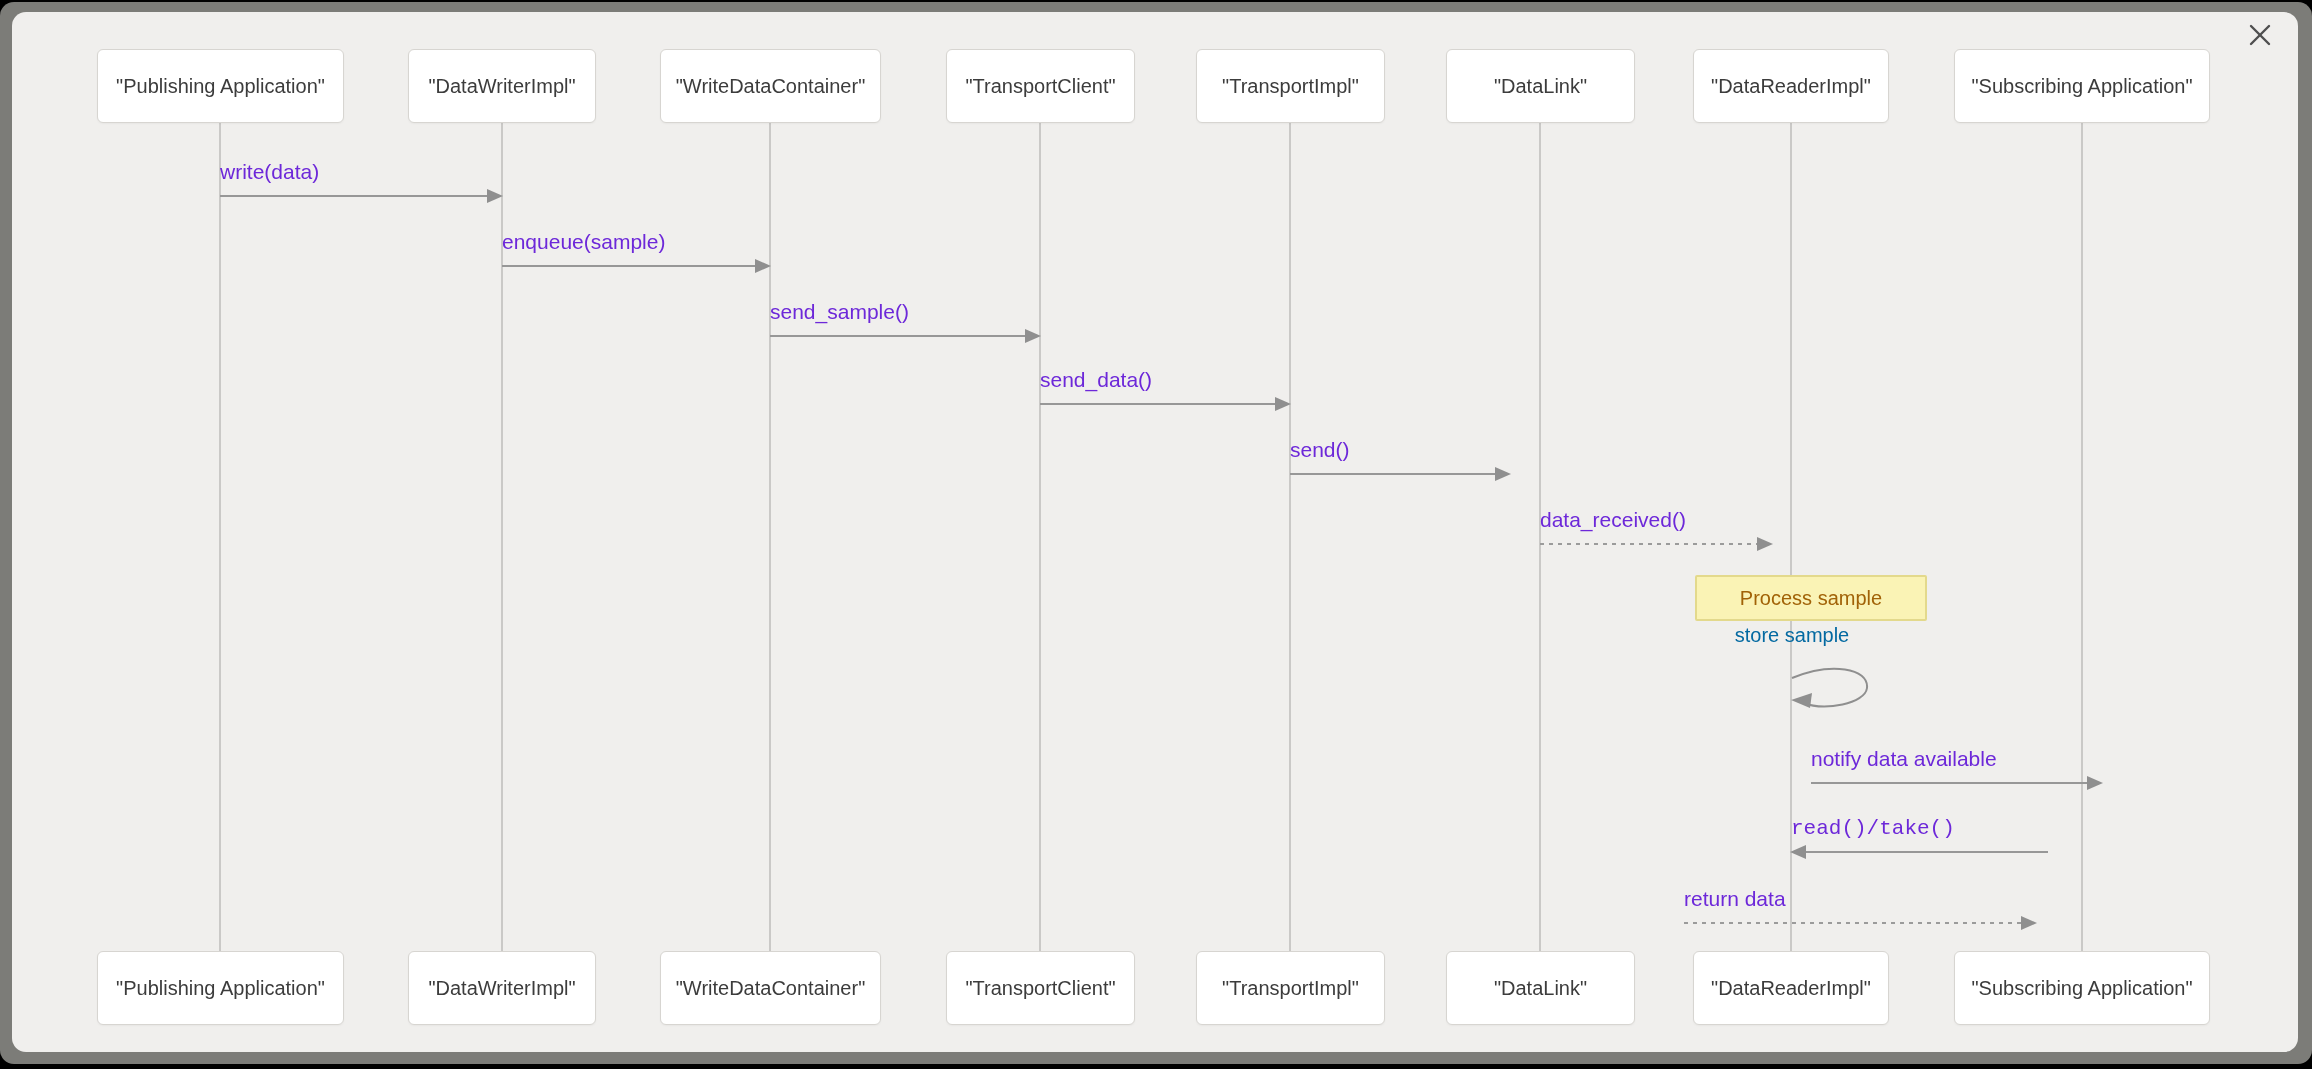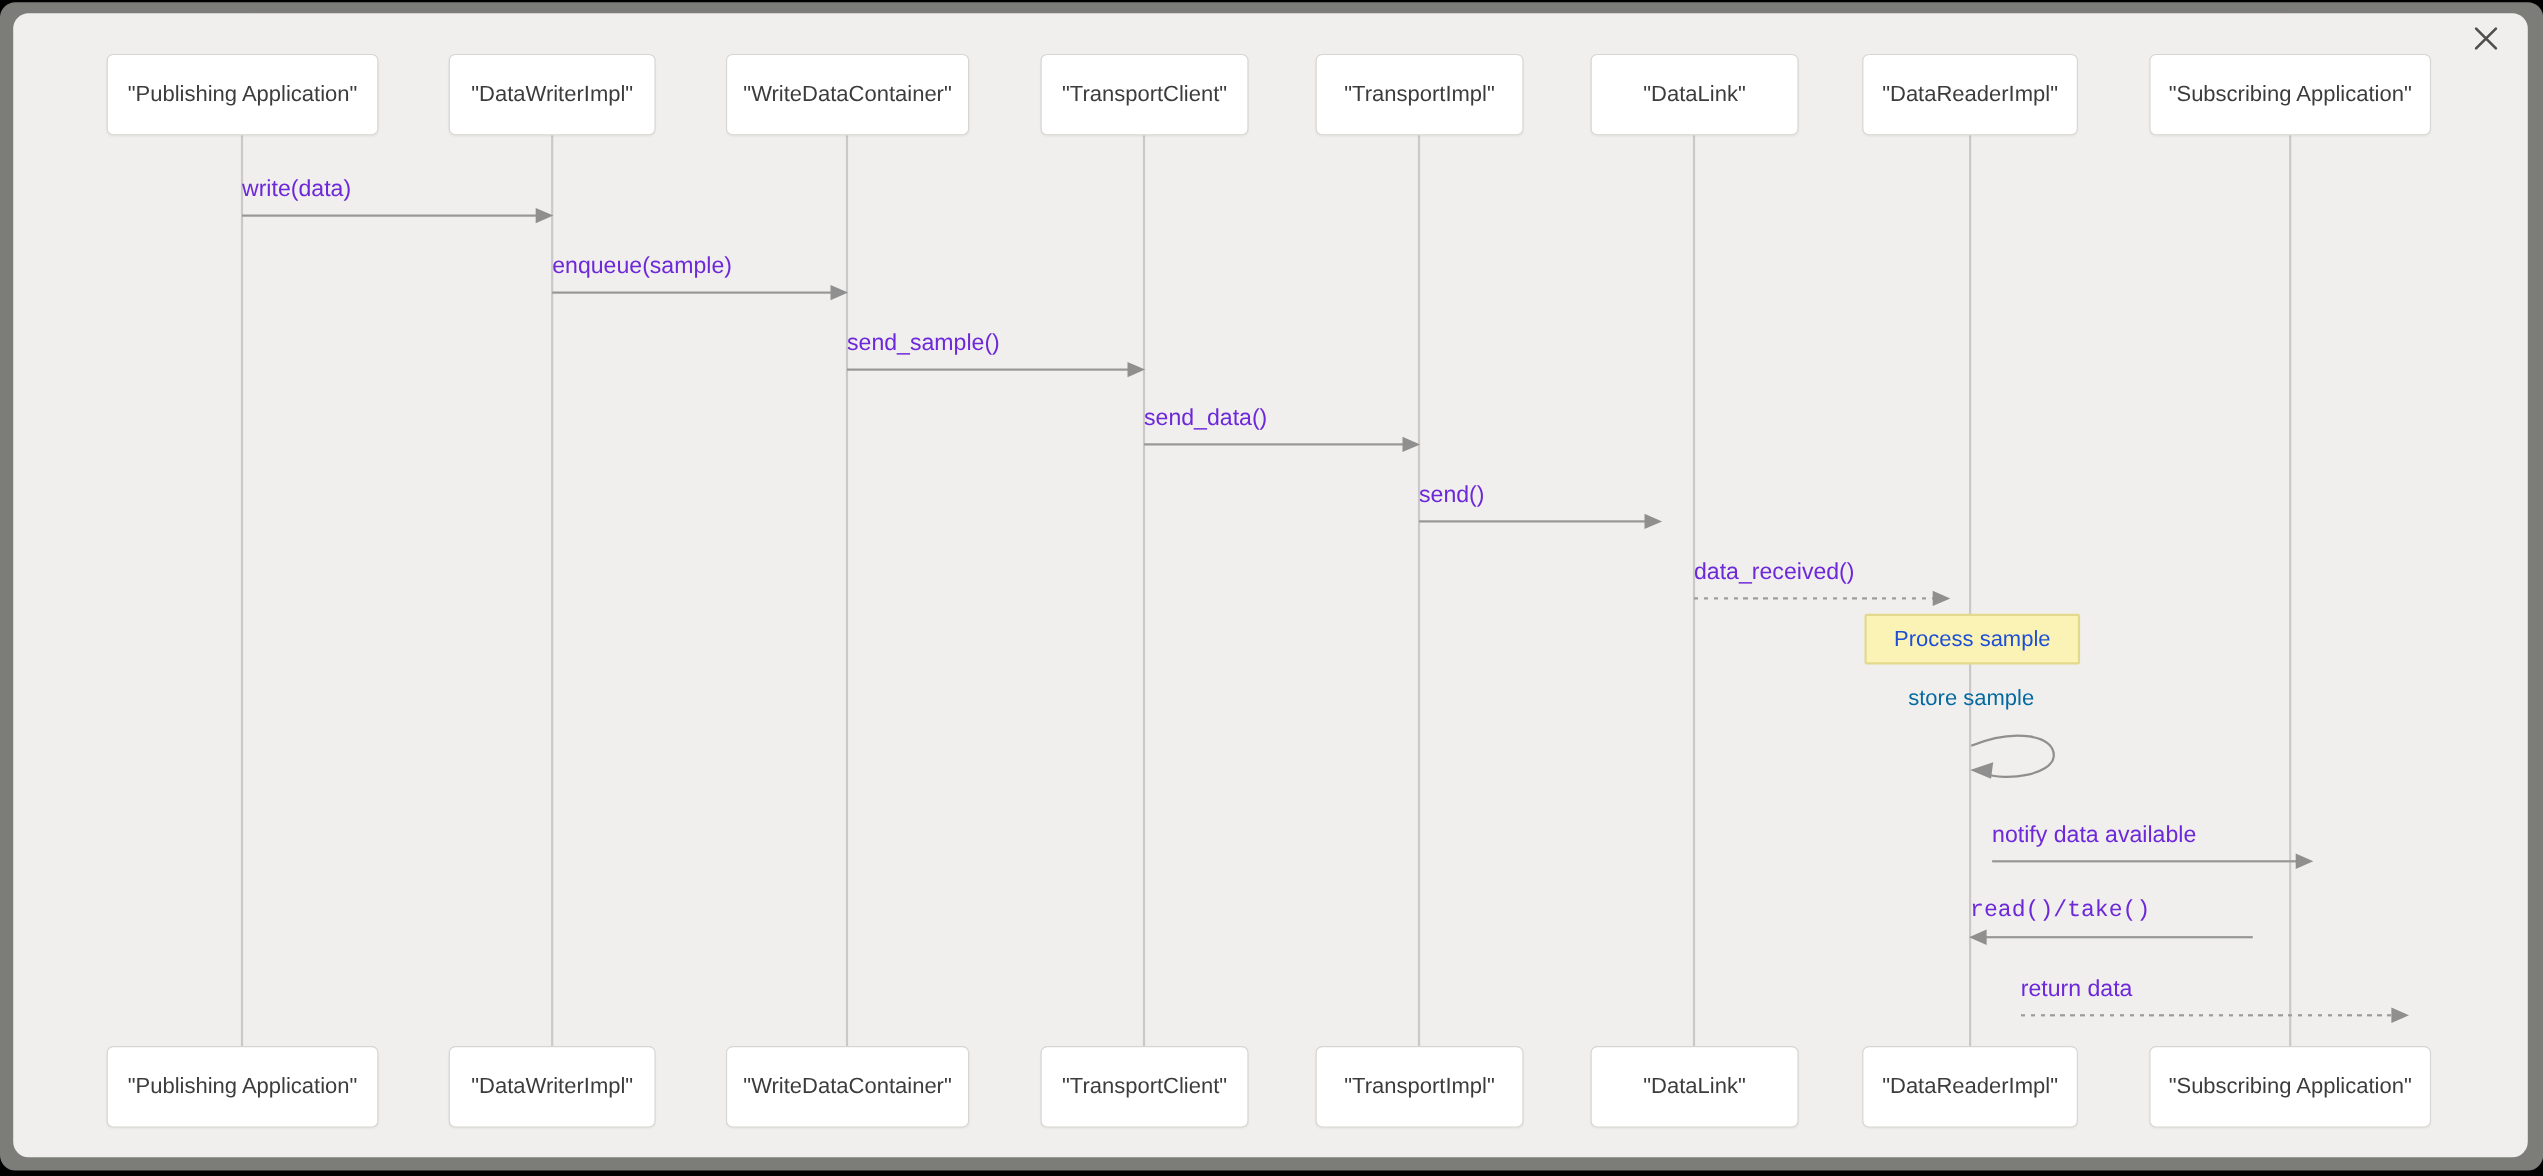--- a/index.html
+++ b/index.html
@@ -28,24 +28,24 @@
               font-size:21px; color:#6d28d9; white-space:nowrap; }
   .msg .line { position:absolute; left:0; right:13px; bottom:0; height:2px; background:#979797; }
   .msg.dashed .line { background:repeating-linear-gradient(90deg,#9b9b9b 0 4px,transparent 4px 9px); }
   .msg .head { position:absolute; right:-1px; bottom:-6px; width:0; height:0;
                border-left:16px solid #8f8f8f; border-top:7px solid transparent;
                border-bottom:7px solid transparent; }
   .msg.left .line { left:13px; right:0; }
   .msg.left .head { right:auto; left:-1px; border-left:none;
                     border-right:16px solid #8f8f8f; }
 
-  .note { position:absolute; left:1683px; top:546px; width:196px; height:46px;
+  .note { position:absolute; left:1683px; top:563px; width:232px; height:46px;
           background:#faf3b5; border:2px solid #e3d98c; border-radius:2px;
           display:flex; align-items:center; justify-content:center;
-          font-size:20px; color:#1d4ed8; }
+          font-size:20px; color:#a16207; }
   .selfmsg-label { position:absolute; left:1680px; top:612px; width:200px;
                    text-align:center; font-size:20px; color:#0369a1; white-space:nowrap; }
   .selfloop { position:absolute; left:1777px; top:654px; }
 </style>
 </head>
 <body>
 
 <div class="frame">
   <div class="panel">
 
@@ -100,21 +100,21 @@
     <div class="msg" style="left:1779px; top:730px; width:291px;margin-left:20px;">
       <div class="lbl">notify data available</div>
       <div class="line"></div>
       <div class="head"></div>
     </div>
     <div class="msg left" style="left:1779px; top:799px; width:257px;font-family:Liberation Mono, monospace;">
       <div class="lbl">read()/take()</div>
       <div class="line"></div>
       <div class="head"></div>
     </div>
-    <div class="msg dashed" style="left:1825px; top:870px; width:352px;">
+    <div class="msg dashed" style="left:1672px; top:870px; width:352px;">
       <div class="lbl">return data</div>
       <div class="line"></div>
       <div class="head"></div>
     </div>
 
     <div class="note">
       <span>Process sample</span>
     </div>
 
     <div class="selfmsg-label">store sample</div>

